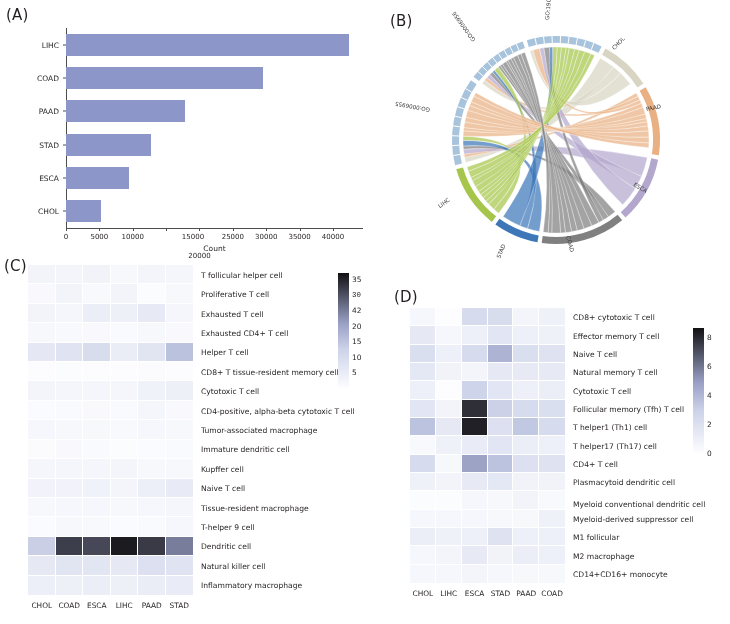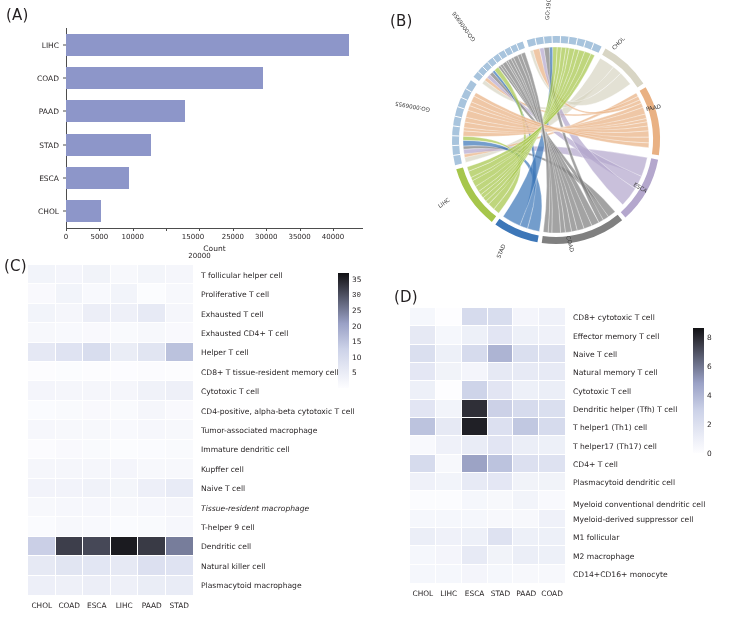--- a/index.html
+++ b/index.html
@@ -309,40 +309,40 @@
         <div class="hrowlab" style="left: 173px; top: 48.5294px;">Exhausted T cell</div>
         <div class="hrowlab" style="left: 173px; top: 67.9412px;">Exhausted CD4+ T cell</div>
         <div class="hrowlab" style="left: 173px; top: 87.3529px;">Helper T cell</div>
         <div class="hrowlab" style="left: 173px; top: 106.765px;">CD8+ T tissue-resident memory cell</div>
         <div class="hrowlab" style="left: 173px; top: 126.176px;">Cytotoxic T cell</div>
         <div class="hrowlab" style="left: 173px; top: 145.588px;">CD4-positive, alpha-beta cytotoxic T cell</div>
         <div class="hrowlab" style="left: 173px; top: 165px;">Tumor-associated macrophage</div>
         <div class="hrowlab" style="left: 173px; top: 184.412px;">Immature dendritic cell</div>
         <div class="hrowlab" style="left: 173px; top: 203.824px;">Kupffer cell</div>
         <div class="hrowlab" style="left: 173px; top: 223.235px;">Naive T cell</div>
-        <div class="hrowlab" style="left: 173px; top: 242.647px; font-style: italic;">Tissue-resident macrophage</div>
+        <div class="hrowlab" style="left: 173px; top: 242.647px;">Tissue-resident macrophage</div>
         <div class="hrowlab" style="left: 173px; top: 262.059px;">T-helper 9 cell</div>
         <div class="hrowlab" style="left: 173px; top: 281.471px;">Dendritic cell</div>
         <div class="hrowlab" style="left: 173px; top: 300.882px;">Natural killer cell</div>
-        <div class="hrowlab" style="left: 173px; top: 320.294px;">Plasmacytoid macrophage</div>
+        <div class="hrowlab" style="left: 173px; top: 320.294px;">Inflammatory macrophage</div>
       </div>
     <div id="cColLabs">
         <div class="hcollab" style="left: 13.75px; top: 336px;">CHOL</div>
         <div class="hcollab" style="left: 41.25px; top: 336px;">COAD</div>
         <div class="hcollab" style="left: 68.75px; top: 336px;">ESCA</div>
         <div class="hcollab" style="left: 96.25px; top: 336px;">LIHC</div>
         <div class="hcollab" style="left: 123.75px; top: 336px;">PAAD</div>
         <div class="hcollab" style="left: 151.25px; top: 336px;">STAD</div>
       </div>
     <div class="cbar" id="cBar" style="left: 310px; top: 8px; height: 115px;">
         <div class="cbtick" style="top: 99.4595px;">5</div>
         <div class="cbtick" style="top: 83.9189px;">10</div>
         <div class="cbtick" style="top: 68.3784px;">15</div>
         <div class="cbtick" style="top: 52.8378px;">20</div>
-        <div class="cbtick" style="top: 37.2973px;">25</div>
+        <div class="cbtick" style="top: 37.2973px;">42</div>
         <div class="cbtick" style="top: 21.7568px; font-family: Liberation Mono, monospace;">30</div>
         <div class="cbtick" style="top: 6.21622px;">35</div>
       </div>
   </div>
 </div>
 
 <div class="panel" id="panelD">
   <div class="plabel" style="left:4px;top:2px;">(D)</div>
   <div class="hmwrap" id="dWrap" style="left: 20px; top: 22px; width: 155px; height: 275px;">
     <div class="hmgrid" id="dGrid" style="left: 0px; top: 0px; width: 155px; height: 275px; grid-template-columns: repeat(6, 1fr); grid-template-rows: repeat(15, 1fr);">
@@ -436,21 +436,21 @@
         <div class="hcell" style="background: rgb(245, 247, 252);"></div>
         <div class="hcell" style="background: rgb(247, 248, 252);"></div>
         <div class="hcell" style="background: rgb(247, 248, 252);"></div>
       </div>
     <div id="dRowLabs">
         <div class="hrowlab" style="left: 163px; top: 9.16667px;">CD8+ cytotoxic T cell</div>
         <div class="hrowlab" style="left: 163px; top: 27.5px;">Effector memory T cell</div>
         <div class="hrowlab" style="left: 163px; top: 45.8333px;">Naive T cell</div>
         <div class="hrowlab" style="left: 163px; top: 64.1667px;">Natural memory T cell</div>
         <div class="hrowlab" style="left: 163px; top: 82.5px;">Cytotoxic T cell</div>
-        <div class="hrowlab" style="left: 163px; top: 100.833px;">Dendritic helper (Tfh) T cell</div>
+        <div class="hrowlab" style="left: 163px; top: 100.833px;">Follicular memory (Tfh) T cell</div>
         <div class="hrowlab" style="left: 163px; top: 119.167px;">T helper1 (Th1) cell</div>
         <div class="hrowlab" style="left: 163px; top: 137.5px;">T helper17 (Th17) cell</div>
         <div class="hrowlab" style="left: 163px; top: 155.833px;">CD4+ T cell</div>
         <div class="hrowlab" style="left: 163px; top: 174.167px;">Plasmacytoid dendritic cell</div>
         <div class="hrowlab" style="left: 163px; top: 196px;">Myeloid conventional dendritic cell</div>
         <div class="hrowlab" style="left: 163px; top: 210.833px;">Myeloid-derived suppressor cell</div>
         <div class="hrowlab" style="left: 163px; top: 229.167px;">M1 follicular</div>
         <div class="hrowlab" style="left: 163px; top: 247.5px;">M2 macrophage</div>
         <div class="hrowlab" style="left: 163px; top: 265.833px;">CD14+CD16+ monocyte</div>
       </div>

